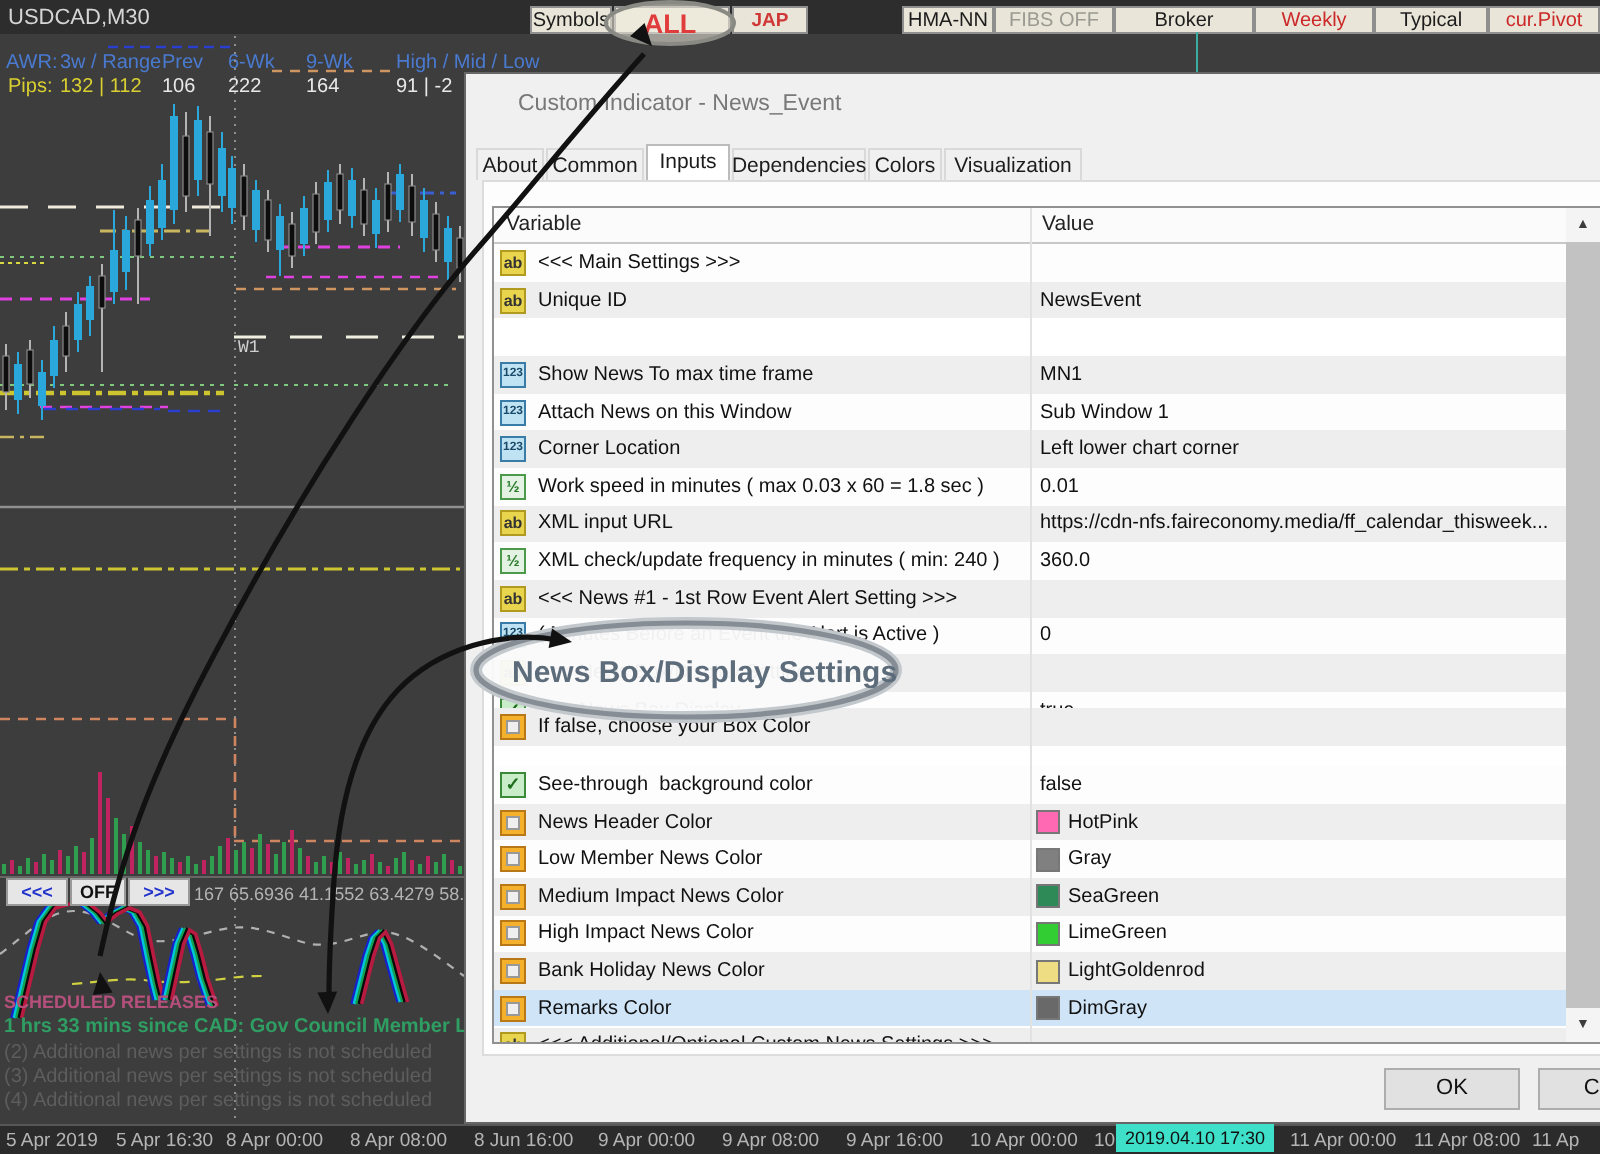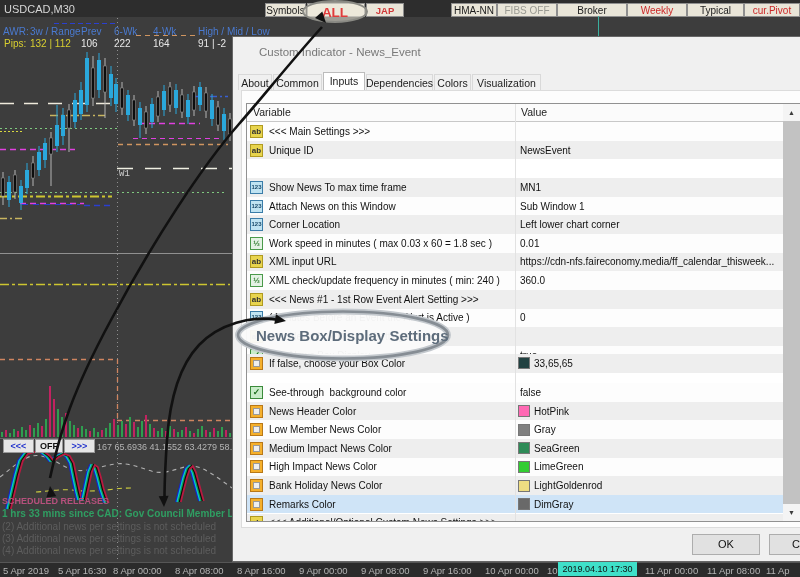--- a/index.html
+++ b/index.html
@@ -75,21 +75,21 @@
     <div class="tb" style="left:687px;width:57px;background:#e9e5d8;">
       <span style="color:#1c1c1c;font-size:10px;font-weight:normal">Typical</span>
     </div>
     <div class="tb" style="left:744px;width:56px;background:#e9e5d8;">
       <span style="color:#cc2828;font-size:10px;font-weight:normal">cur.Pivot</span>
     </div>
   <div class="awr" style="left:3px; top:26px;">AWR:</div>
   <div class="awr" style="left:30px; top:26px;">3w / Range</div>
   <div class="awr" style="left:81px; top:26px;">Prev</div>
   <div class="awr" style="left:114px; top:26px;">6-Wk</div>
-  <div class="awr" style="left:153px; top:26px;">4-Wk</div>
+  <div class="awr" style="left:153px; top:26px;">9-Wk</div>
   <div class="awr" style="left:198px; top:26px;">High / Mid / Low</div>
   <div class="pips" style="left:4px; top:38px; color:#d8cf30;">Pips:</div>
   <div class="pips" style="left:30px; top:38px; color:#d8cf30;">132 | 112</div>
   <div class="pips" style="left:81px; top:38px; color:#e8e8e8;">106</div>
   <div class="pips" style="left:114px; top:38px; color:#e8e8e8;">222</div>
   <div class="pips" style="left:153px; top:38px; color:#e8e8e8;">164</div>
   <div class="pips" style="left:198px; top:38px; color:#e8e8e8;">91 | -2</div>
   <svg width="800" height="577" viewBox="0 0 800 577">
       <line x1="117.5" y1="18" x2="117.5" y2="560" stroke="#8f8f8f" stroke-width="1" stroke-dasharray="1,3" stroke-linecap="butt"></line>
 <line x1="598.5" y1="16" x2="598.5" y2="36" stroke="#3aaf9f" stroke-width="1" stroke-linecap="butt"></line>
@@ -408,24 +408,20 @@
           <span class="vt">true</span>
         </div>
       </div>
 <div class="row alt" style="top:250px">
         <div class="rl">
           <span class="ic ic-clr">
             <span></span>
           </span>
           <span class="lt">If false, choose your Box Color</span>
         </div>
-        <div class="rv">
-          <span class="sw" style="background:#214141"></span>
-          <span class="vt">33,65,65</span>
-        </div>
       </div>
 <div class="row" style="top:279.1px">
         <div class="rl">
           <span class="ic ic-chk">✓</span>
           <span class="lt">See-through&nbsp; background color</span>
         </div>
         <div class="rv">
           <span class="vt">false</span>
         </div>
       </div>
@@ -515,21 +511,21 @@
     <div class="sbtn" style="right:0; top:0;">▲</div>
     <div class="sbtn" style="right:0; top:400px;">▼</div>
   </div>
   <div class="fbtn" style="left:692px; width:68px;">OK</div>
   <div class="fbtn" style="left:769px; width:80px;">Cancel</div>
   <div id="axisband">
       <span class="ax" style="left:3px">5 Apr 2019</span>
       <span class="ax" style="left:58px">5 Apr 16:30</span>
       <span class="ax" style="left:113px">8 Apr 00:00</span>
       <span class="ax" style="left:175px">8 Apr 08:00</span>
-      <span class="ax" style="left:237px">8 Apr 16:00</span>
+      <span class="ax" style="left:237px">8 Jun 16:00</span>
       <span class="ax" style="left:299px">9 Apr 00:00</span>
       <span class="ax" style="left:361px">9 Apr 08:00</span>
       <span class="ax" style="left:423px">9 Apr 16:00</span>
       <span class="ax" style="left:485px">10 Apr 00:00</span>
       <span class="ax" style="left:547px">10 Apr 0</span>
       <span class="ax" style="left:645px">11 Apr 00:00</span>
       <span class="ax" style="left:707px">11 Apr 08:00</span>
       <span class="ax" style="left:766px">11 Ap</span>
     </div>
   <div id="hl1">2019.04.10 17:30</div>

